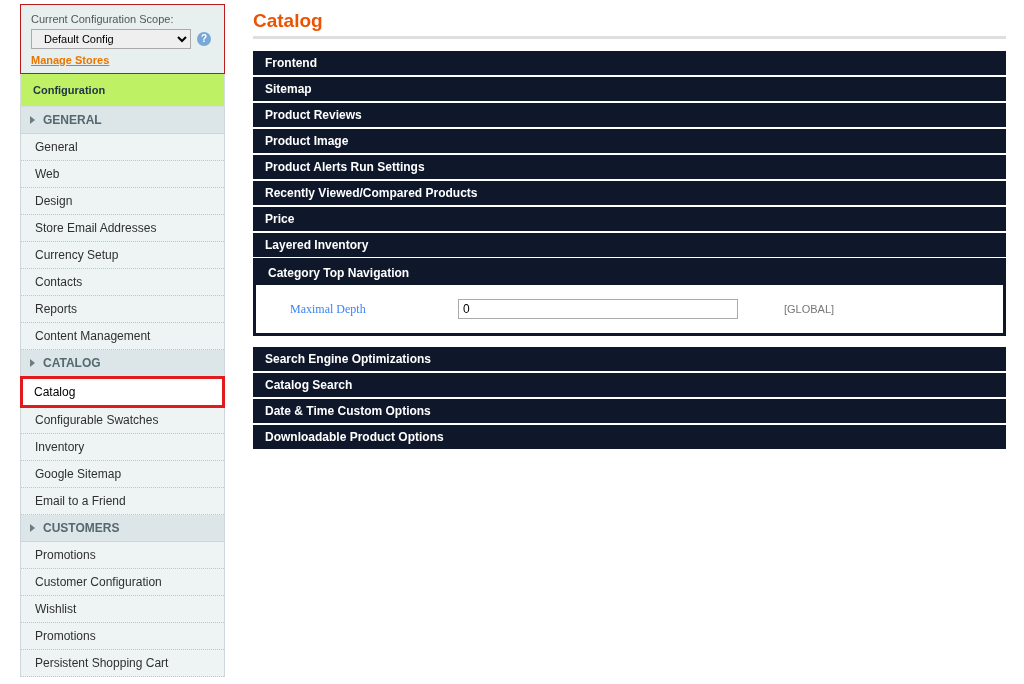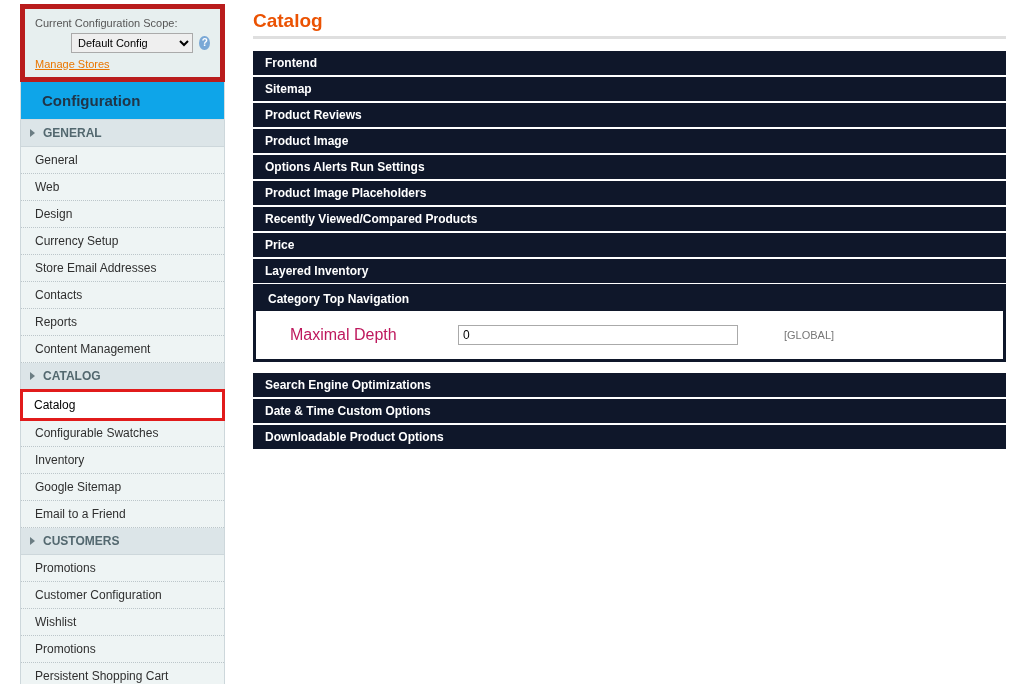--- a/index.html
+++ b/index.html
@@ -16,65 +16,65 @@
     align-items: flex-start;
   }
   
   .sidebar {
     width: 205px;
     flex: 0 0 205px;
     margin: 4px 0 0 20px;
   }
   .scope-box {
     background: #e7efef;
-    border: 5px solid #b91c1c;
+    border: 1px solid #b91c1c;
     padding: 8px 10px 6px 10px;
   }
   .scope-label {
     font-size: 11px;
     color: #555;
     margin-bottom: 4px;
   }
   .scope-row {
     display: flex;
     align-items: center;
     gap: 6px;
   }
   .scope-select {
     width: 160px;
     height: 20px;
     font-size: 11px;
     border: 1px solid #aaa;
-    padding: 1px 2px;
-    margin-left: 36px;
+    padding: 1px 8px;
   }
   .help-icon {
     width: 14px; height: 14px;
     border-radius: 50%;
     background: #7aa8d6;
     color: #fff;
     font-size: 10px;
     line-height: 14px;
     text-align: center;
     font-weight: bold;
   }
   .manage-stores {
     margin-top: 4px;
+    font-weight: bold;
   }
   .manage-stores a {
     color: #ea7601;
     font-size: 11px;
     text-decoration: underline;
   }
   .config-title {
-    background: #0ea5e9;
+    background: #bef264;
     border: 1px solid #d6dde0;
     border-top: none;
-    padding: 10px 21px;
-    font-size: 15px;
+    padding: 10px 12px;
+    font-size: 11px;
     font-weight: bold;
     color: #203548;
   }
   .nav-group-header {
     background: #dce5e8;
     border: 1px solid #cdd7db;
     border-top: none;
     padding: 6px 10px 6px 22px;
     font-size: 12px;
     font-weight: bold;
@@ -148,23 +148,24 @@
   .section-body {
     background: #fff;
     padding: 14px 12px 14px 12px;
   }
   .field-row {
     display: flex;
     align-items: center;
   }
   .field-label {
     width: 190px;
-    font-size: 16px;
-    color: #be185d;
+    font-size: 12px;
+    color: #3b82f6;
     padding-left: 22px;
+    font-family: Liberation Serif, serif;
   }
   .field-input {
     width: 280px;
     border: 1px solid #aaa;
     height: 20px;
     font-size: 12px;
     padding: 1px 4px;
   }
   .field-scope {
     margin-left: 46px;
@@ -191,22 +192,22 @@
         <a href="#">Manage Stores</a>
       </div>
     </div>
     <div class="config-title">Configuration</div>
     <div id="sidebar-groups">
         <div class="nav-group-header"><span class="tri"></span><span>GENERAL</span></div>
         <ul class="nav-list">
           <li class="nav-item">General</li>
           <li class="nav-item">Web</li>
           <li class="nav-item">Design</li>
+          <li class="nav-item">Store Email Addresses</li>
           <li class="nav-item">Currency Setup</li>
-          <li class="nav-item">Store Email Addresses</li>
           <li class="nav-item">Contacts</li>
           <li class="nav-item">Reports</li>
           <li class="nav-item">Content Management</li>
         </ul>
         <div class="nav-group-header"><span class="tri"></span><span>CATALOG</span></div>
         <ul class="nav-list">
           <li class="nav-item selected">Catalog</li>
           <li class="nav-item">Configurable Swatches</li>
           <li class="nav-item">Inventory</li>
           <li class="nav-item">Google Sitemap</li>
@@ -225,38 +226,38 @@
 
   <div class="main">
     <div class="page-title">Catalog</div>
     <div class="title-rule"></div>
 
     <div id="sections-before">
         <div class="section-row">Frontend</div>
         <div class="section-row">Sitemap</div>
         <div class="section-row">Product Reviews</div>
         <div class="section-row">Product Image</div>
-        <div class="section-row">Options Alerts Run Settings</div>
-        <div class="section-row">Product Image Placeholders</div>
+        <div class="section-row">Product Alerts Run Settings</div>
         <div class="section-row">Recently Viewed/Compared Products</div>
         <div class="section-row">Price</div>
         <div class="section-row">Layered Inventory</div>
       </div>
 
     <div class="section-wrap highlighted">
       <div class="section-row">Category Top Navigation</div>
       <div class="section-body">
         <div class="field-row">
           <div class="field-label">Maximal Depth</div>
           <input class="field-input" type="text" value="0" style="">
           <div class="field-scope">[GLOBAL]</div>
         </div>
       </div>
     </div>
 
     <div class="spacer"></div>
     <div id="sections-after">
         <div class="section-row">Search Engine Optimizations</div>
+        <div class="section-row">Catalog Search</div>
         <div class="section-row">Date &amp; Time Custom Options</div>
         <div class="section-row">Downloadable Product Options</div>
       </div>
   </div>
 </div>
 
 </body></html>

